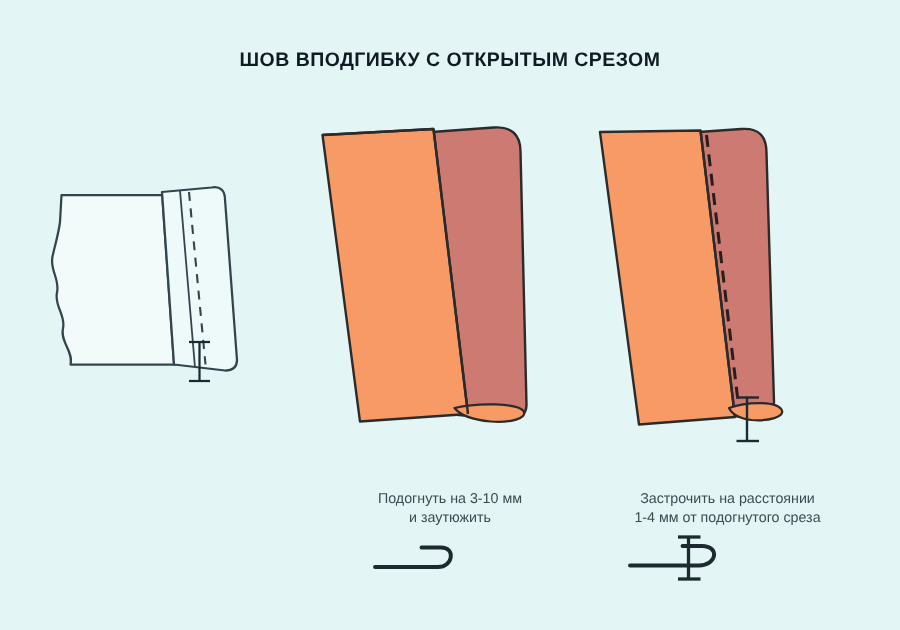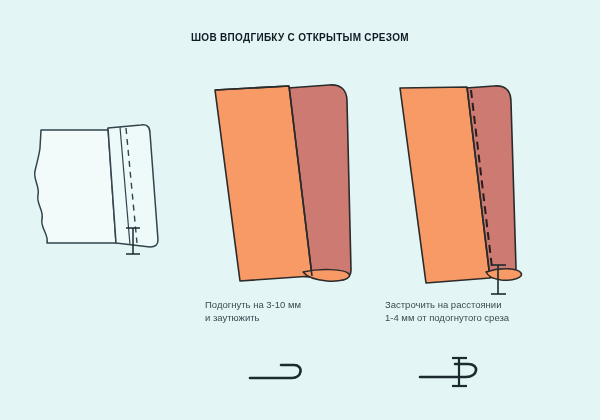--- a/index.html
+++ b/index.html
@@ -19,33 +19,35 @@
     width: 600px;
     height: 420px;
     background: #e3f6f5;
   }
   #title {
     position: absolute;
     left: 0;
     top: 32px;
     width: 600px;
     text-align: center;
-    font-size: 10px;
+    font-size: 13px;
     font-weight: bold;
     letter-spacing: 0.3px;
     color: #111b24;
     font-family: "Liberation Sans", sans-serif;
   }
   .caption {
     position: absolute;
+    text-align: center;
     font-size: 9.5px;
     line-height: 13px;
     color: #3d4a52;
     font-family: "Liberation Sans", sans-serif;
     white-space: pre-line;
+    margin-top: 28px;
   }
   #caption-middle {
     left: 205px;
     top: 298px;
     width: 190px;
   }
   #caption-right {
     left: 385px;
     top: 298px;
     width: 200px;

